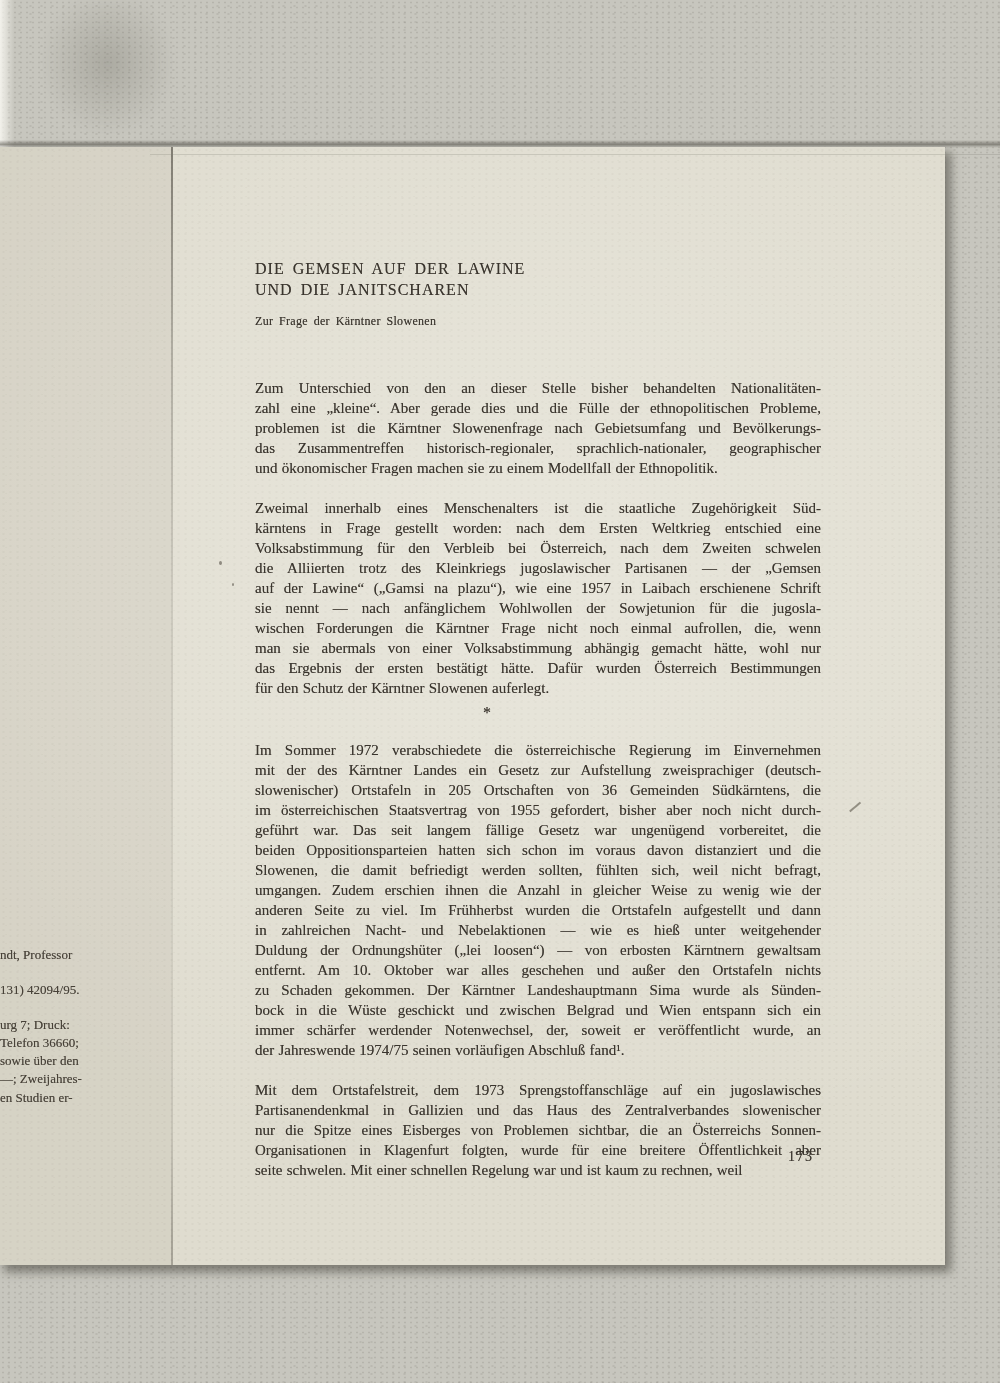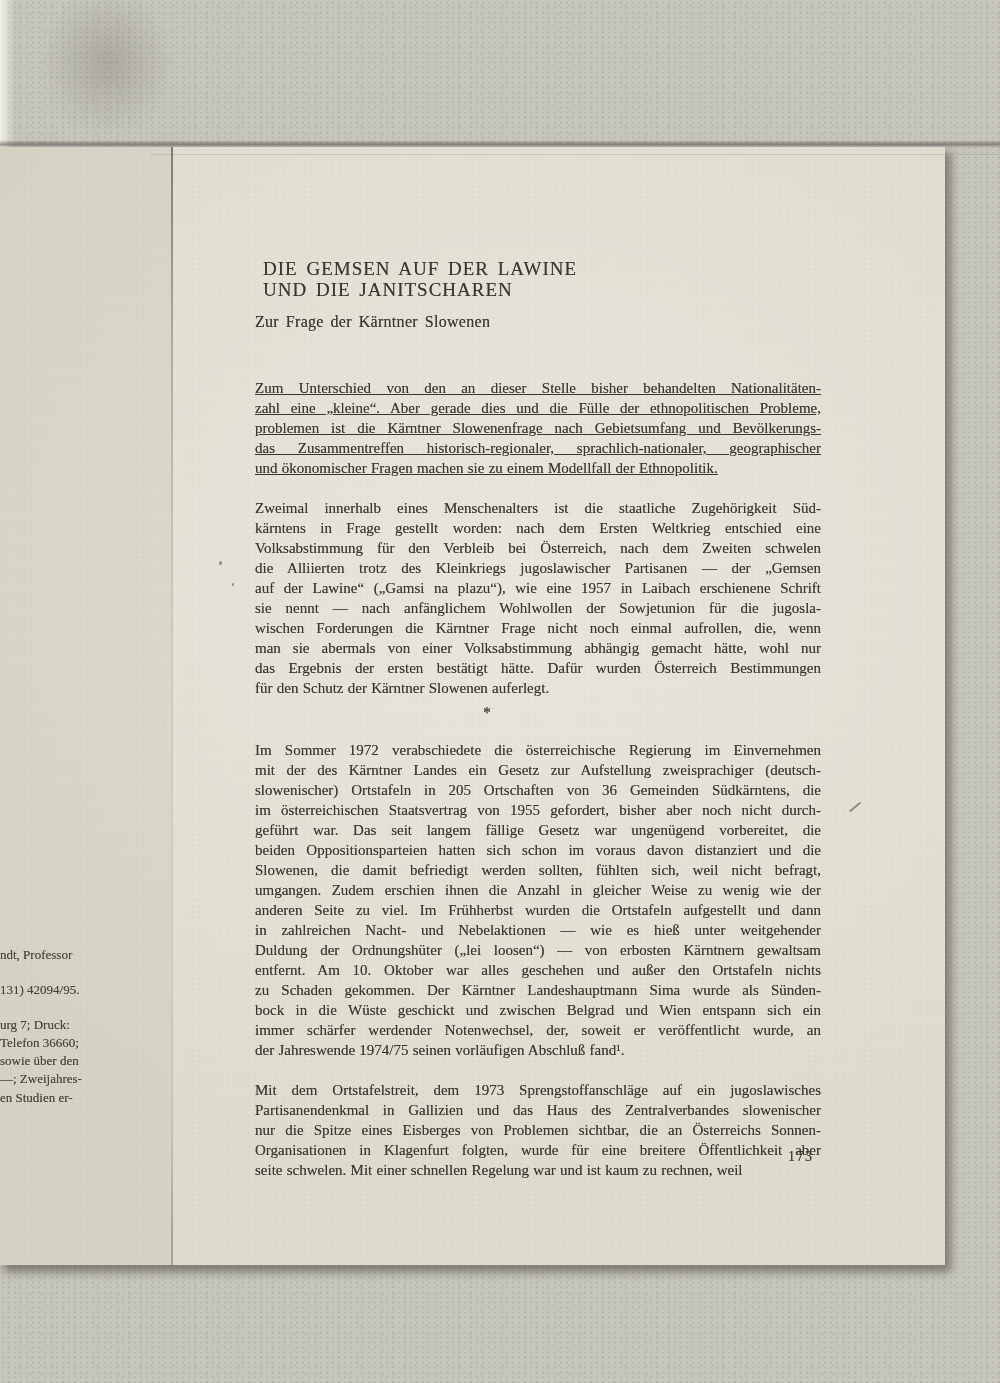--- a/index.html
+++ b/index.html
@@ -45,24 +45,24 @@
       rgba(58,54,46,.09) 70%, rgba(58,54,46,.14) 88%, rgba(58,54,46,.34) 98%);
     filter:blur(.3px);}
 
   .ghost-rule{position:absolute;left:150px;top:154px;width:850px;height:1px;
     background:rgba(128,126,116,.26);}
 
   
   .article{position:absolute;left:255px;top:111px;width:566px;
     color:var(--ink,#3a352e);font-size:15px;
     text-shadow:0 0 .5px rgba(58,53,46,.55);}
-  .title-line{font-size:19px;line-height:21px;letter-spacing:1px;word-spacing:3px;margin-left:8px;}
-  .subtitle{margin-top:12px;font-size:16px;line-height:19px;letter-spacing:.3px;word-spacing:2.5px;}
+  .title-line{font-size:16px;line-height:21px;letter-spacing:1px;word-spacing:3px;}
+  .subtitle{margin-top:12px;font-size:12px;line-height:19px;letter-spacing:.3px;word-spacing:2.5px;}
   .para{margin-top:18px;}
-  .para:first-child{margin-top:16px;text-decoration:underline;}
+  .para:first-child{margin-top:16px;}
   .paras{margin-top:47px;}
   .para .line{line-height:20px;text-align:justify;text-align-last:justify;
     white-space:normal;word-spacing:.5px;}
   .para .line.last{text-align-last:left;}
   .separator{margin-top:6px;height:18px;line-height:18px;padding-left:228px;font-size:16px;}
   .para + .para{margin-top:20px;}
 
   .page-number{position:absolute;left:788px;top:1149px;color:var(--ink,#3a352e);
     font-size:14px;letter-spacing:1.5px;text-shadow:0 0 .5px rgba(58,53,46,.55);}
 

